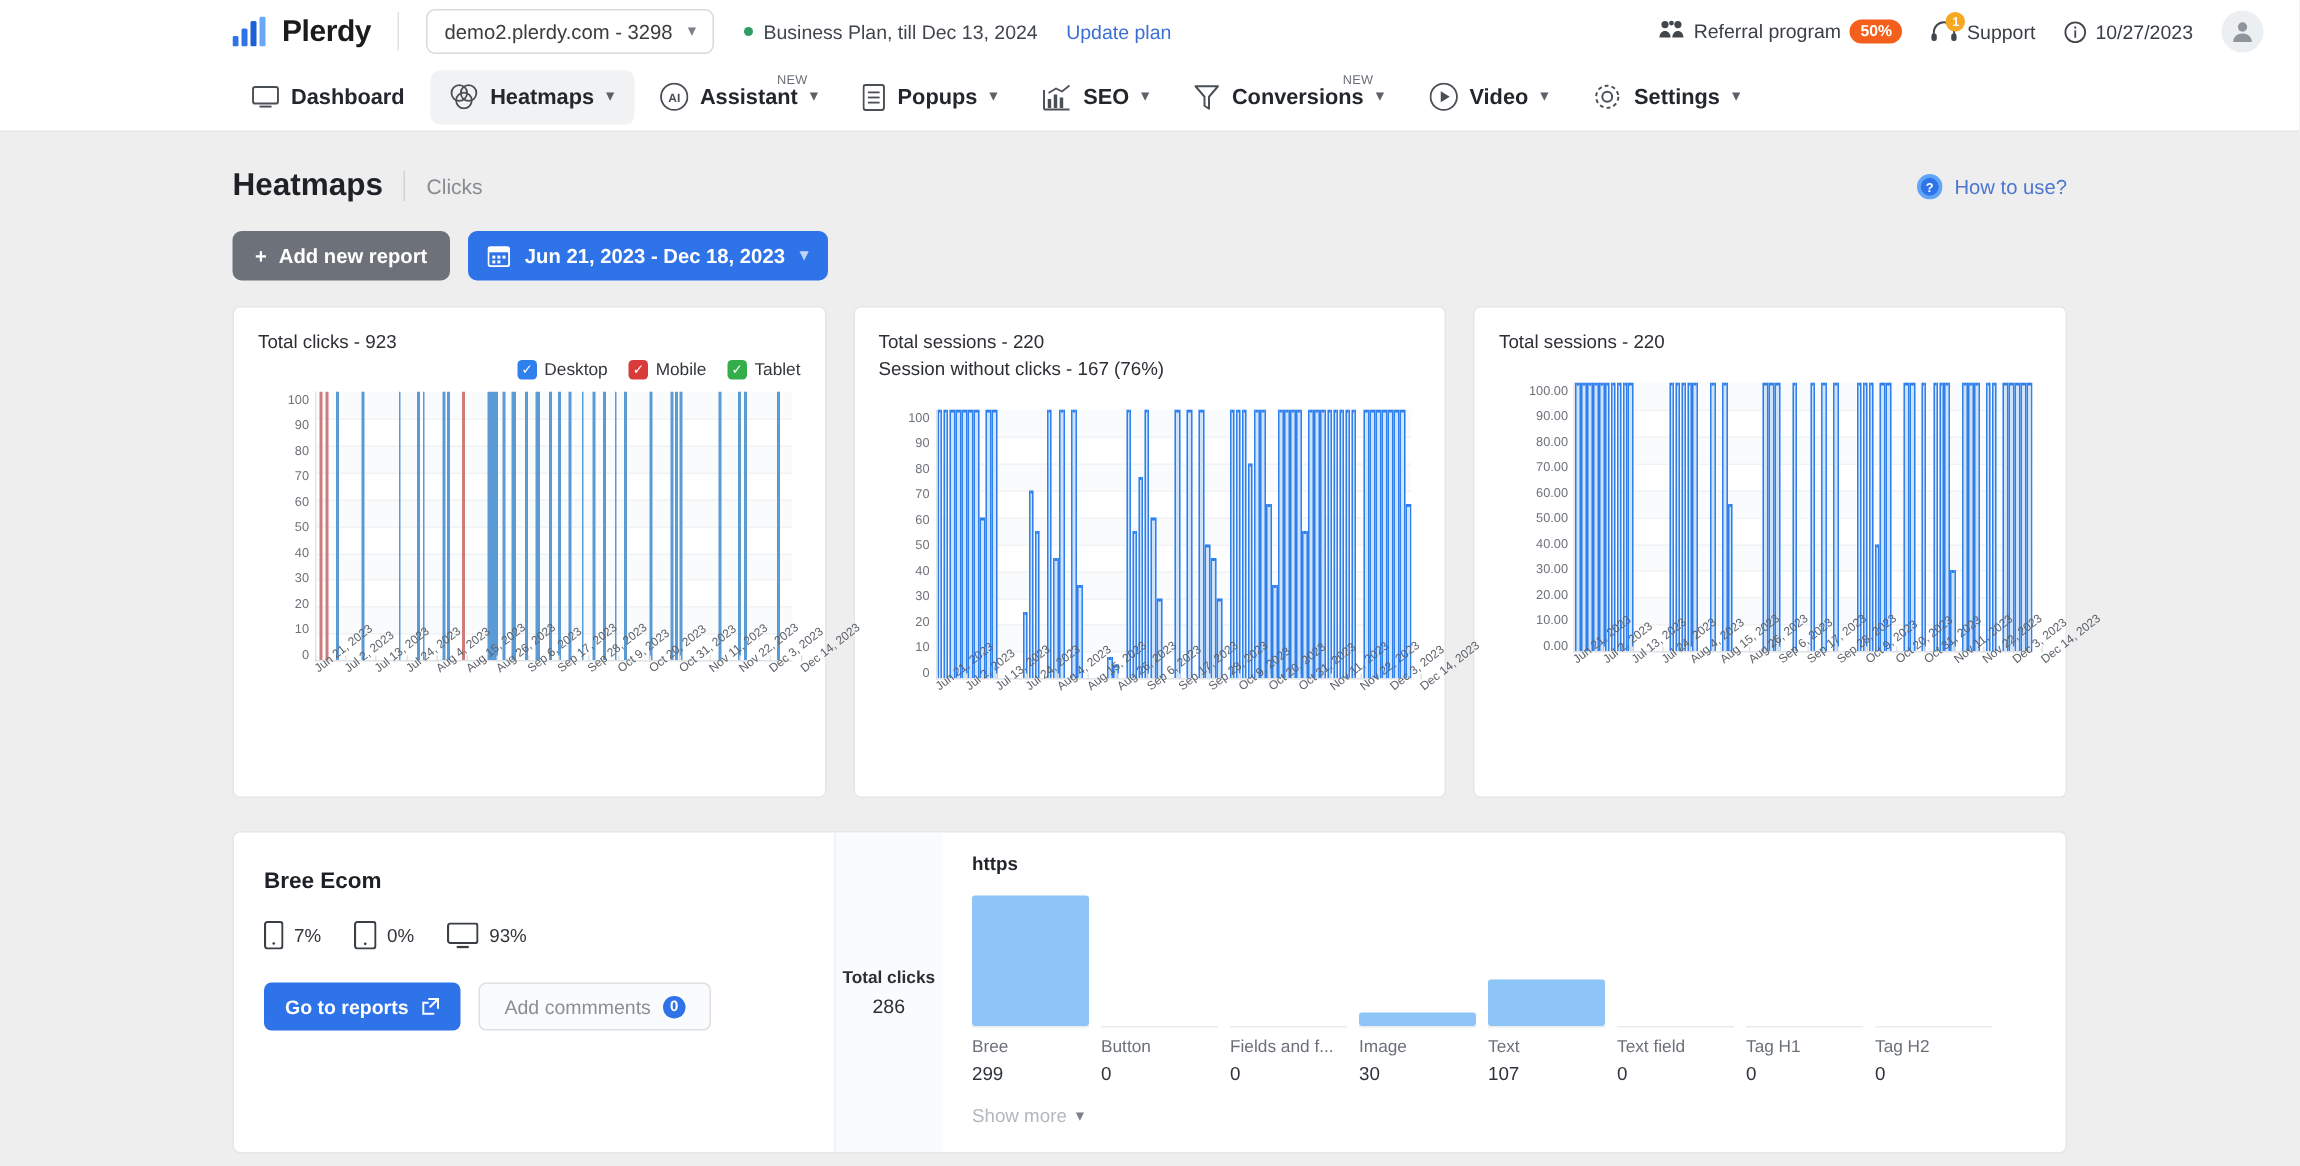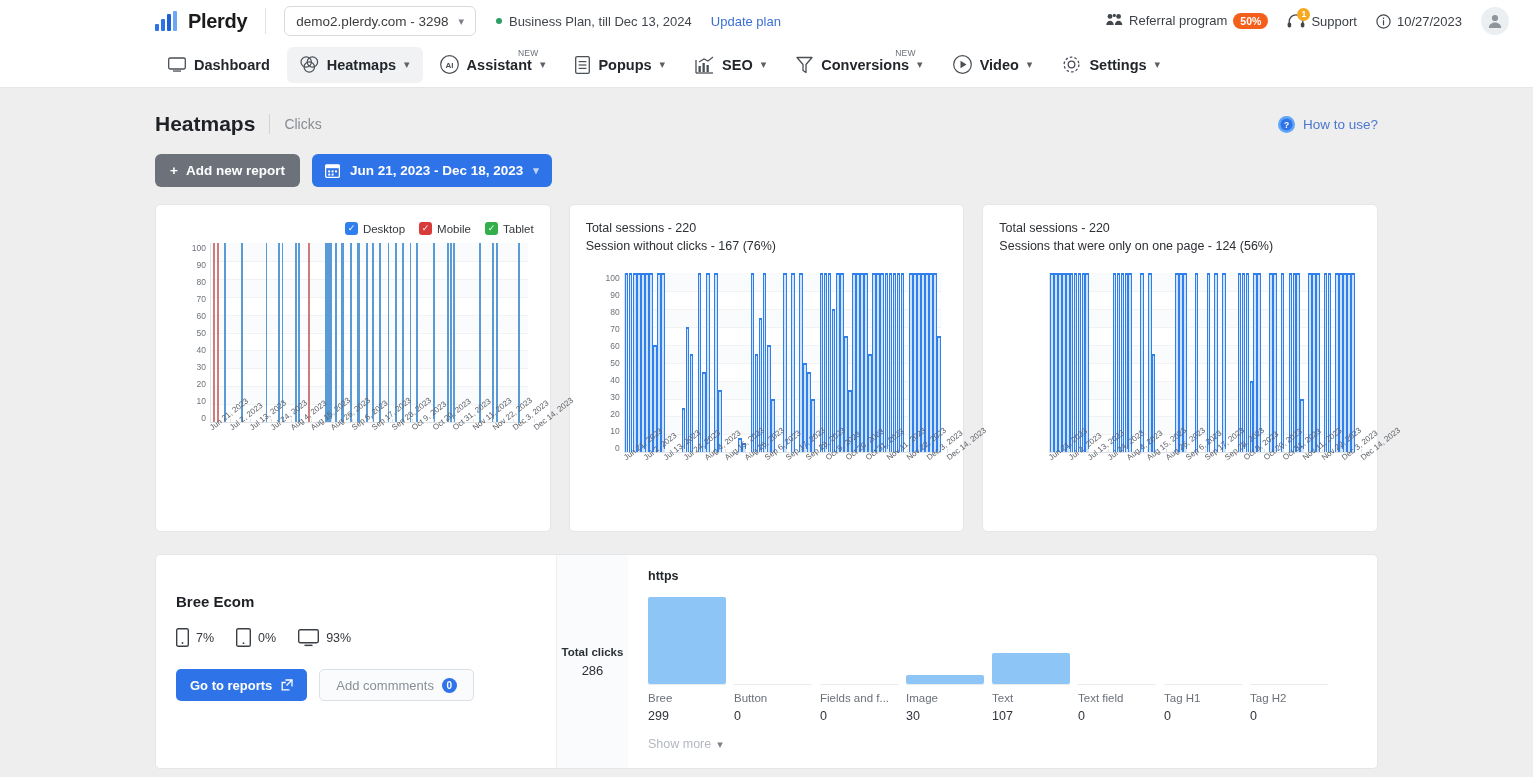--- a/index.html
+++ b/index.html
@@ -154,21 +154,21 @@
     transform: rotate(-38deg); transform-origin: left top;
     white-space: nowrap;
   }
   .tick { position: absolute; top: -4px; width: 1px; height: 4px; background: #dfe2e6; }
 
   
   .report-card {
     background: #fff; border: 1px solid #e4e6e9; border-radius: 5px;
     margin: 22px 10px 0 10px; display: flex; height: 215px; overflow: hidden;
   }
-  .rc-left { width: 400px; padding: 38px 20px; border-right: 0; }
+  .rc-left { width: 400px; padding: 24px 20px; border-right: 0; }
   .rc-name { font-size: 15px; font-weight: bold; color: #1d2024; }
   .rc-url { font-size: 13px; color: #42474e; margin-top: 8px; }
   .rc-devices { display: flex; align-items: center; gap: 22px; margin-top: 18px; }
   .rc-dev { display: flex; align-items: center; gap: 7px; font-size: 12.5px; color: #32363b; }
   .rc-actions { display: flex; align-items: center; gap: 12px; margin-top: 22px; }
   .btn-report {
     background: #2f73e8; color: #fff; border: none; border-radius: 5px;
     height: 32px; padding: 0 14px; font-size: 13px; font-weight: bold;
     display: flex; align-items: center; gap: 9px; font-family: inherit;
   }
@@ -399,20 +399,21 @@
         <rect x="6.6" y="10.6" width="2" height="2" fill="#fff"></rect>
       </svg>
       <span>Jun 21, 2023 - Dec 18, 2023</span>
       <span class="chev">▾</span>
     </button>
   </div>
 
   <div class="cards-row">
 
     <div class="card">
+      <div class="card-title">Total clicks - 923</div>
       <div class="legend">
         <div class="legend-item">
           <span class="cbx" style="background:#2f80ed">✓</span>
           <span>Desktop</span>
         </div>
         <div class="legend-item">
           <span class="cbx" style="background:#d93b3b">✓</span>
           <span>Mobile</span>
         </div>
         <div class="legend-item">
@@ -780,22 +781,34 @@
           <div class="xlab" style="left: calc(87.5% - 2px);">Nov 22, 2023</div>
           <div class="tick" style="left: 93.75%;"></div>
           <div class="xlab" style="left: calc(93.75% - 2px);">Dec 3, 2023</div>
           <div class="tick" style="left: 100%;"></div>
           <div class="xlab" style="left: calc(100% - 2px);">Dec 14, 2023</div>
         </div>
     </div>
 
     <div class="card">
       <div class="card-title">Total sessions - 220</div>
-      <div class="card-title">Sessions that were only on one page - 124 (56%)</div>
       <div class="plot-wrap" style="margin-top:18px">
+        <div class="yaxis wide" id="y2">
+            <div>100.00</div>
+            <div>90.00</div>
+            <div>80.00</div>
+            <div>70.00</div>
+            <div>60.00</div>
+            <div>50.00</div>
+            <div>40.00</div>
+            <div>30.00</div>
+            <div>20.00</div>
+            <div>10.00</div>
+            <div>0.00</div>
+          </div>
         <div class="plot wide" id="p2">
             <div class="band" style="top: 0%; height: 10%; background: rgb(250, 251, 252);"></div>
             <div class="band" style="top: 10%; height: 10%; background: rgb(255, 255, 255);"></div>
             <div class="band" style="top: 20%; height: 10%; background: rgb(250, 251, 252);"></div>
             <div class="band" style="top: 30%; height: 10%; background: rgb(255, 255, 255);"></div>
             <div class="band" style="top: 40%; height: 10%; background: rgb(250, 251, 252);"></div>
             <div class="band" style="top: 50%; height: 10%; background: rgb(255, 255, 255);"></div>
             <div class="band" style="top: 60%; height: 10%; background: rgb(250, 251, 252);"></div>
             <div class="band" style="top: 70%; height: 10%; background: rgb(255, 255, 255);"></div>
             <div class="band" style="top: 80%; height: 10%; background: rgb(250, 251, 252);"></div>

